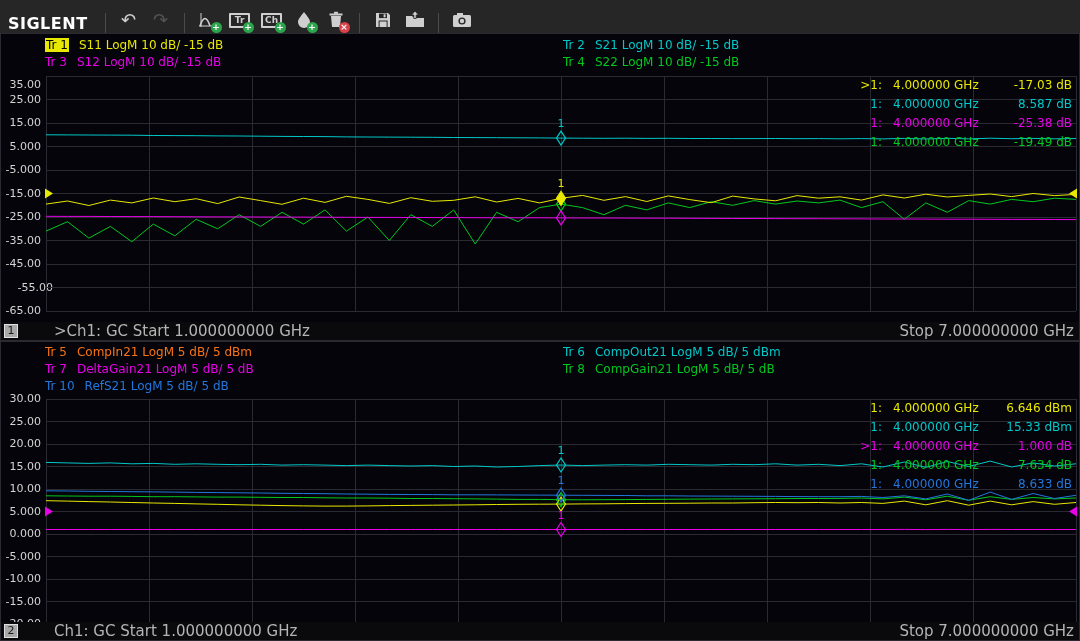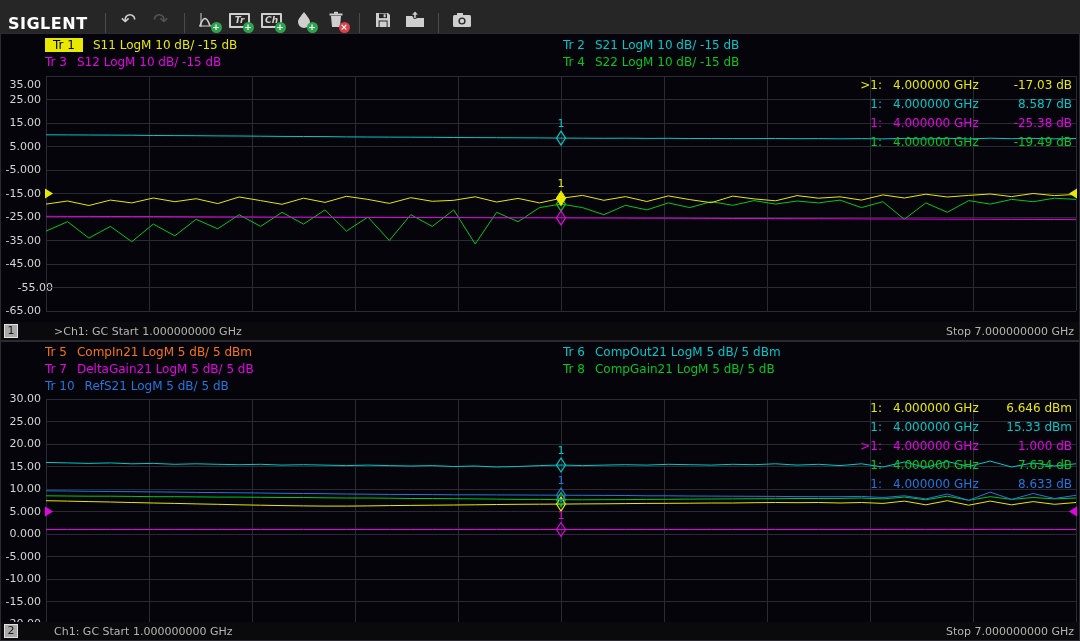--- a/index.html
+++ b/index.html
@@ -10,55 +10,55 @@
   .toolbar { position:absolute; left:0; top:0; width:1080px; height:33px;
     background:#262626; display:flex; align-items:flex-end; padding:0 10px 0 8px; }
   .logo { color:#fff; font-size:16px; font-weight:800; letter-spacing:.5px; margin-right:10px; }
   .tb-div { width:1px; height:20px; background:#4a4a4a; margin:0 7px; }
   .tb-btn { position:relative; width:28px; height:26px; display:flex; align-items:center;
     justify-content:center; margin:0 2px; cursor:default; }
   .tb-btn .uglyph { color:#cfcfcf; font-size:18px; line-height:1; }
   .tb-btn.disabled .uglyph { color:#555; }
   .mini-box { width:21px; height:15px; border:2px solid #cfcfcf; border-radius:1px;
     color:#cfcfcf; font-size:9px; font-weight:bold; display:flex; align-items:center;
-    justify-content:center; line-height:1;font-style:italic; }
+    justify-content:center; line-height:1; }
   .badge-plus, .badge-del { position:absolute; right:0; bottom:0; width:11px; height:11px;
     border-radius:50%; color:#fff; font-size:9px; font-weight:bold; line-height:11px;
     text-align:center; }
   .badge-plus { background:#2ea44f; }
   .badge-del  { background:#d9404a; }
   .tb-right { margin-left:auto; display:flex; align-items:center; }
   .mode-label { color:#d0d0d0; font-size:12px; margin-left:14px; }
 
   
   .panel { position:absolute; left:0; width:1080px; background:#04040a;
     border:1px solid #2a2a30; }
   #panel0 { top:33px;  height:308px; }
   #panel1 { top:341px; height:300px; }
   .legend-item { position:absolute; font-size:12px; white-space:nowrap; }
   .legend-item .tr-id { display:inline-block; margin-right:10px; }
-  .legend-item.active .tr-id { color:#000 !important; padding:0 8px; }
+  .legend-item.active .tr-id { color:#000 !important; padding:0 1px; }
   .plot-wrap { position:absolute; left:44px; }
   #panel0 .plot-wrap { top:41px; width:1033px; height:237px; }
   #panel1 .plot-wrap { top:56px; width:1033px; height:227px; }
   .plot-wrap svg { position:absolute; left:0; top:0; }
   .ylabel { position:absolute; width:40px; text-align:right; font-size:11px;
     color:#d4d4d4; white-space:nowrap; }
   .readouts { position:absolute; top:1px; right:6px; }
   .m-row { display:flex; font-size:12px; line-height:19px; white-space:pre; }
   .m-num { width:46px; text-align:right; }
   .m-freq { width:104px; text-align:left; padding-left:11px; }
   .m-val { width:86px; text-align:right; }
   .statusbar { position:absolute; left:0; bottom:0; width:100%; height:18px;
     background:#0a0a0c; display:flex; align-items:center; }
   .ch-badge { width:14px; height:14px; margin-left:3px; background:#a8a8a8;
     border:1px solid #e0e0e0; color:#1a1a1a; font-size:11px; line-height:12px;
     text-align:center; }
-  .status-left { color:#b4b4b4; font-size:11px; margin-left:36px; }
-  .status-right { position:absolute; right:5px; color:#b4b4b4; font-size:11px; }
+  .status-left { color:#b4b4b4; font-size:15px; margin-left:36px; }
+  .status-right { position:absolute; right:5px; color:#b4b4b4; font-size:15px; }
 </style>
 </head>
 <body>
 
 <div class="toolbar">
   <div class="logo">SIGLENT</div>
   <div class="tb-div"></div>
 
   <div class="tb-btn">
     <span class="uglyph">↶</span>

